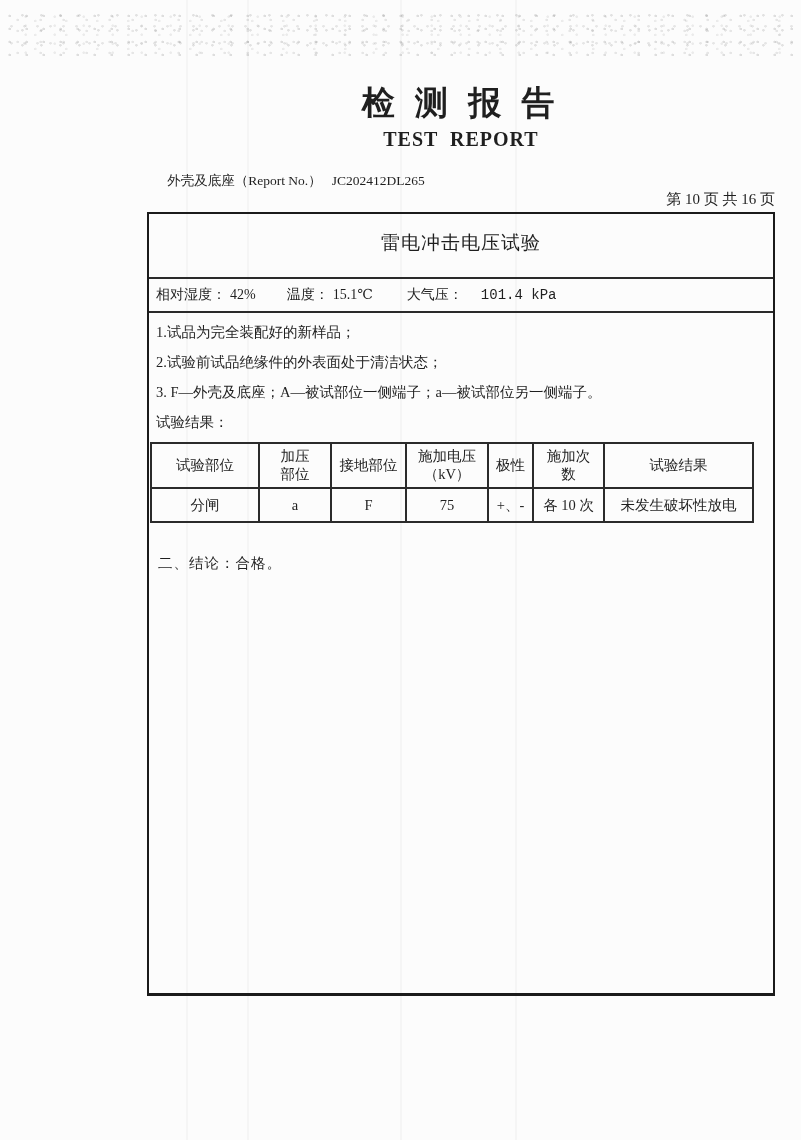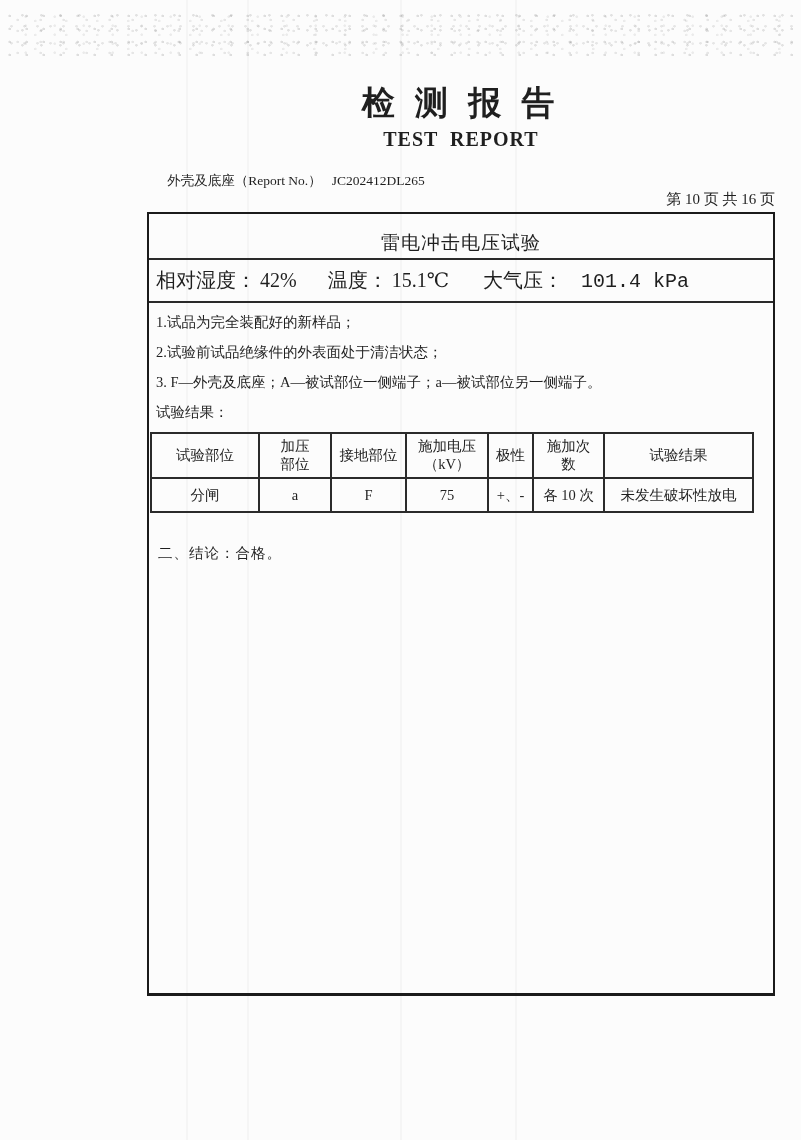--- a/index.html
+++ b/index.html
@@ -54,27 +54,27 @@
     margin-top:6px;
     border:2px solid #1b1b1b;
     border-bottom-width:3px;
     height:784px;
     box-sizing:border-box;
     background:transparent;
   }
   .box-title{
     text-align:center;
     font-size:19px;
-    padding:16px 0 2px;
+    padding:16px 0 21px;
     letter-spacing:1px;
     border-bottom:2px solid #2a2a2a;
   }
   .cond-row{
     display:flex;align-items:baseline;
-    font-size:20px;
+    font-size:14px;
     padding:7px 0 7px 7px;
     border-bottom:2px solid #2a2a2a;
   }
   .cond-pair{white-space:pre;}
   .cond-pair .val{margin-left:4px;}
   .cond-temp{margin-left:31px;}
   .cond-press{margin-left:34px;}
   .cond-press .val{margin-left:18px;font-family:Liberation Mono, monospace;}
 
   .situation{padding:9px 0 0 7px;font-size:14.5px;}

